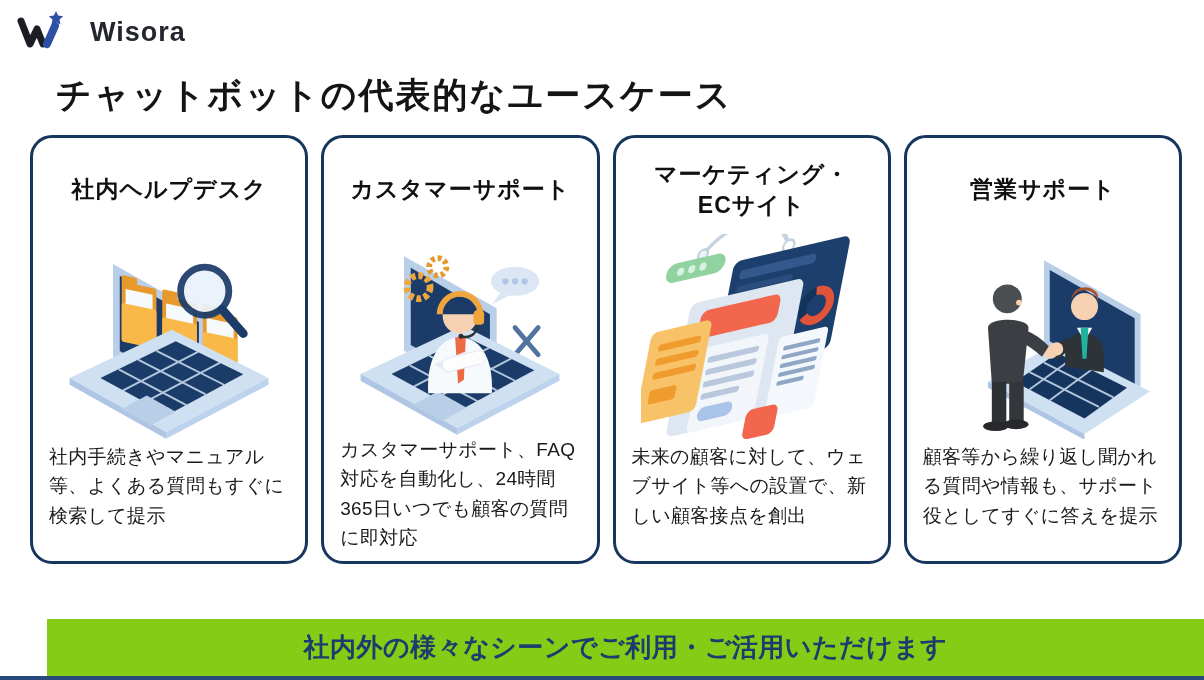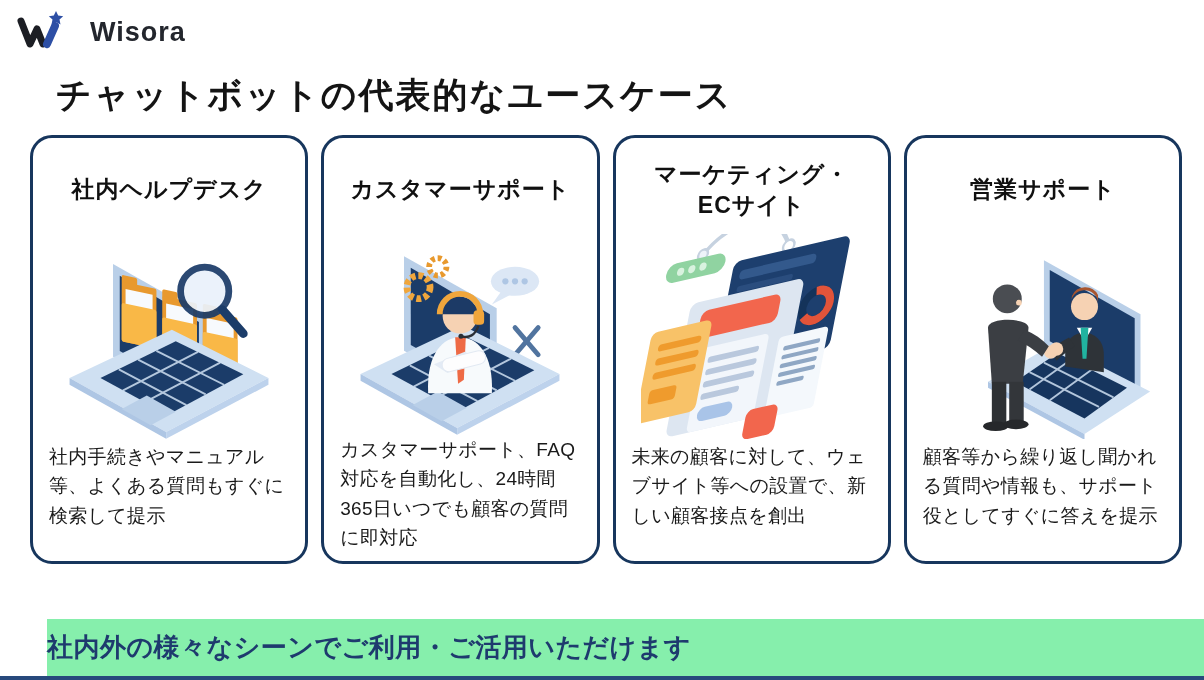--- a/index.html
+++ b/index.html
@@ -28,21 +28,21 @@
     min-height:80px;display:flex;align-items:center;justify-content:center;
     text-align:center;font-size:23px;font-weight:bold;color:#101010;
     line-height:1.35;white-space:pre-line;letter-spacing:1px;
   }
   .card-art{height:212px;display:flex;align-items:center;justify-content:center;}
   .card-desc{
     margin-top:0;font-size:19px;line-height:1.55;color:#1a1a1a;letter-spacing:0.3px;
   }
   .footer-banner{
     position:absolute;left:0;right:0;bottom:4px;height:57px;
-    background:#86efac;display:flex;align-items:center;justify-content:flex-start;margin-left:47px;
+    background:#84cc16;display:flex;align-items:center;justify-content:center;margin-left:47px;
   }
   .footer-text{font-size:26px;font-weight:bold;color:#1e3a6e;letter-spacing:0.5px;}
   .bottom-bar{position:absolute;left:0;right:0;bottom:0;height:4px;background:#27497c;}
 </style>
 </head>
 <body>
 
 <div class="logo">
   <span>
     <svg width="48" height="40" viewBox="0 0 48 40">

